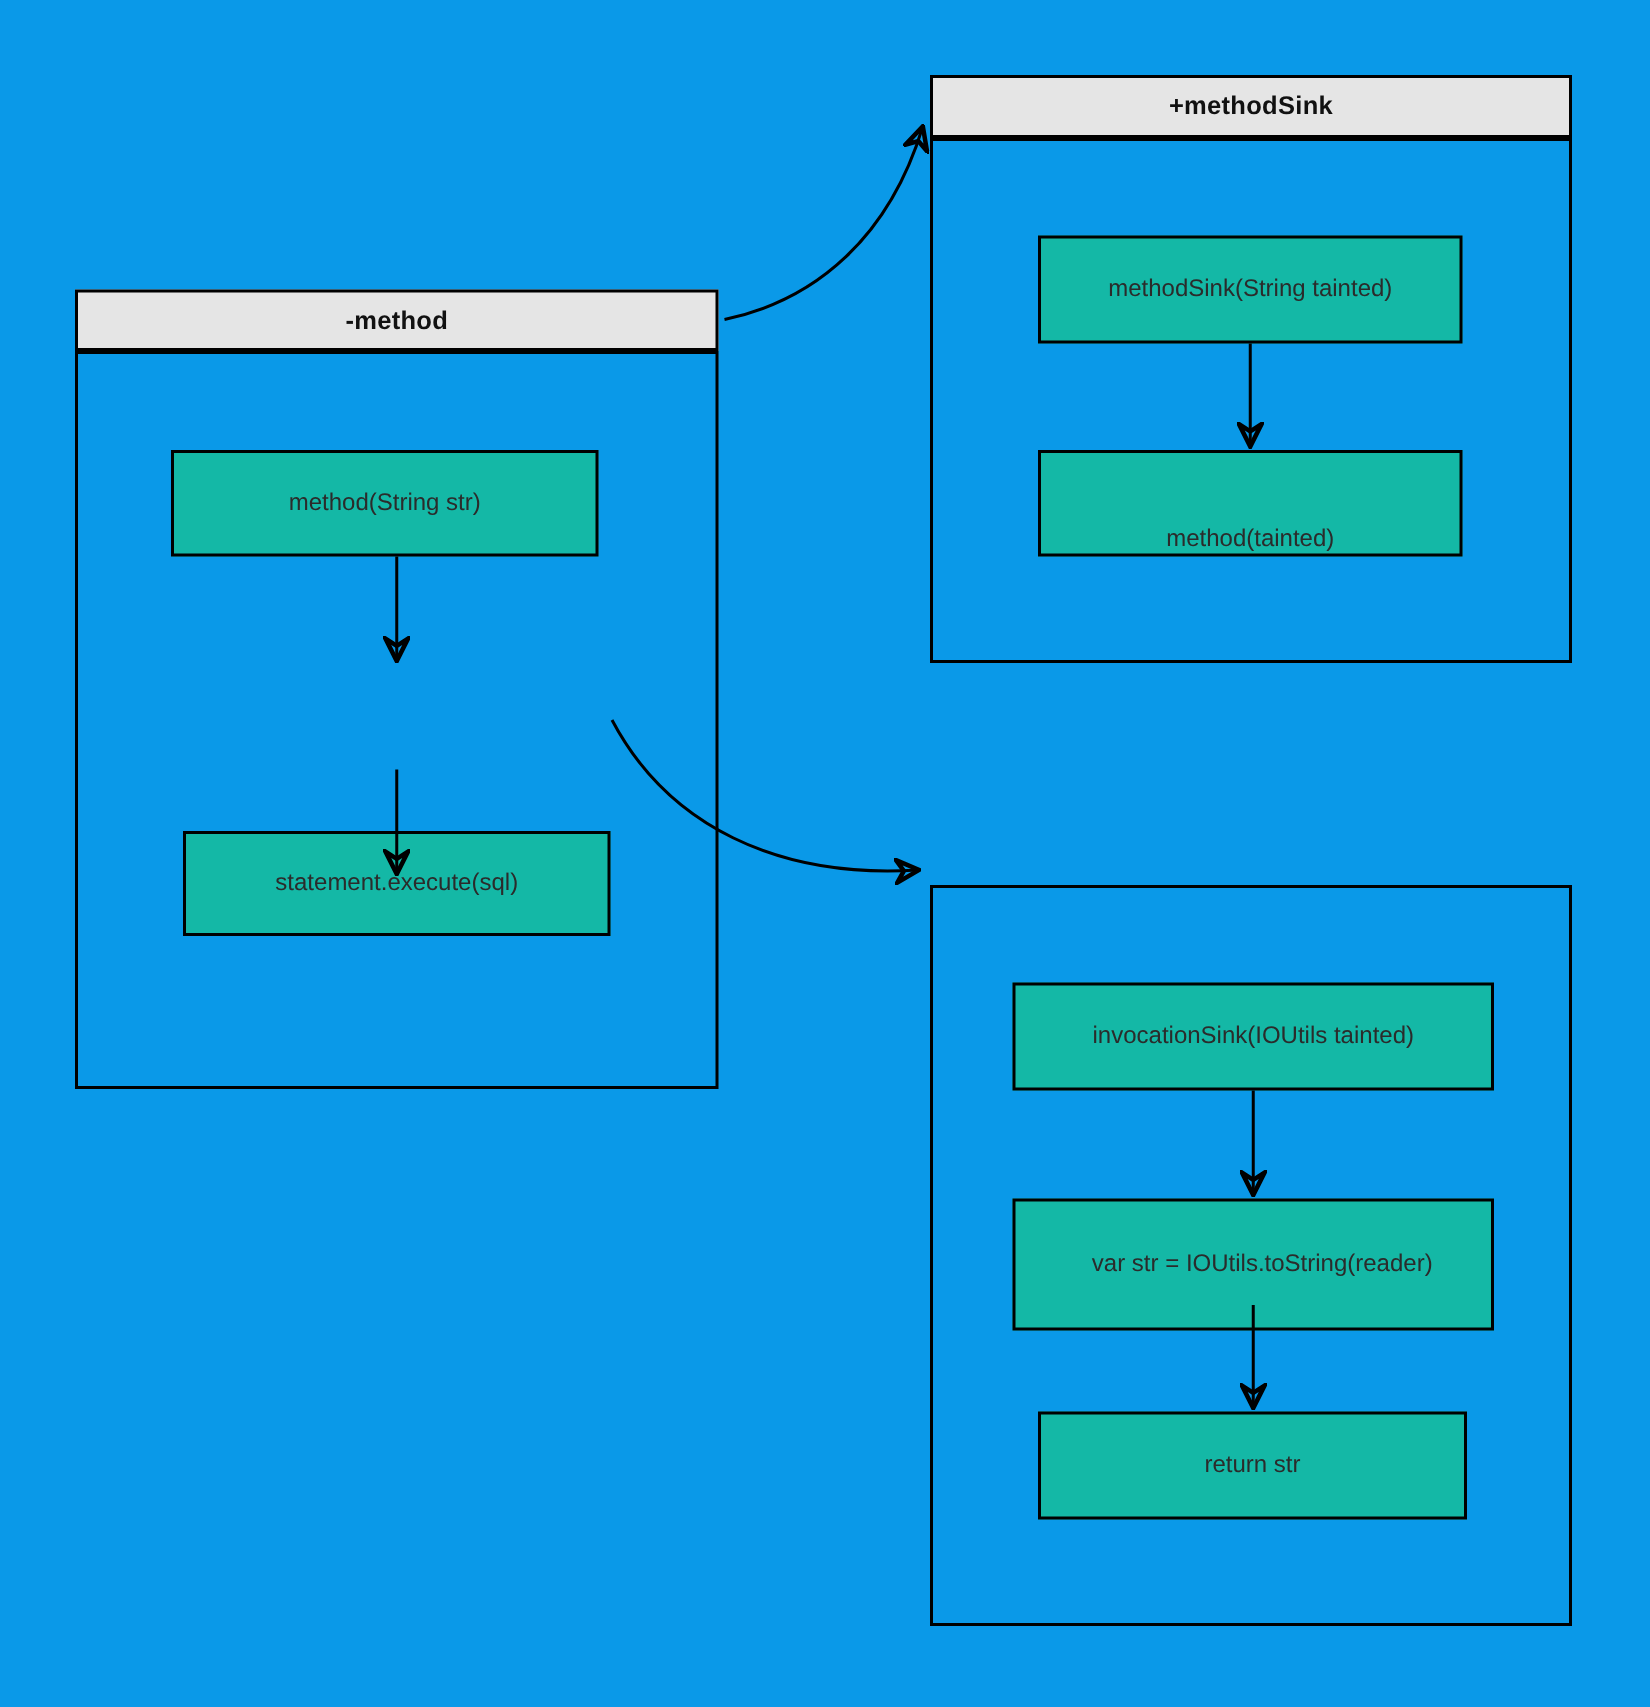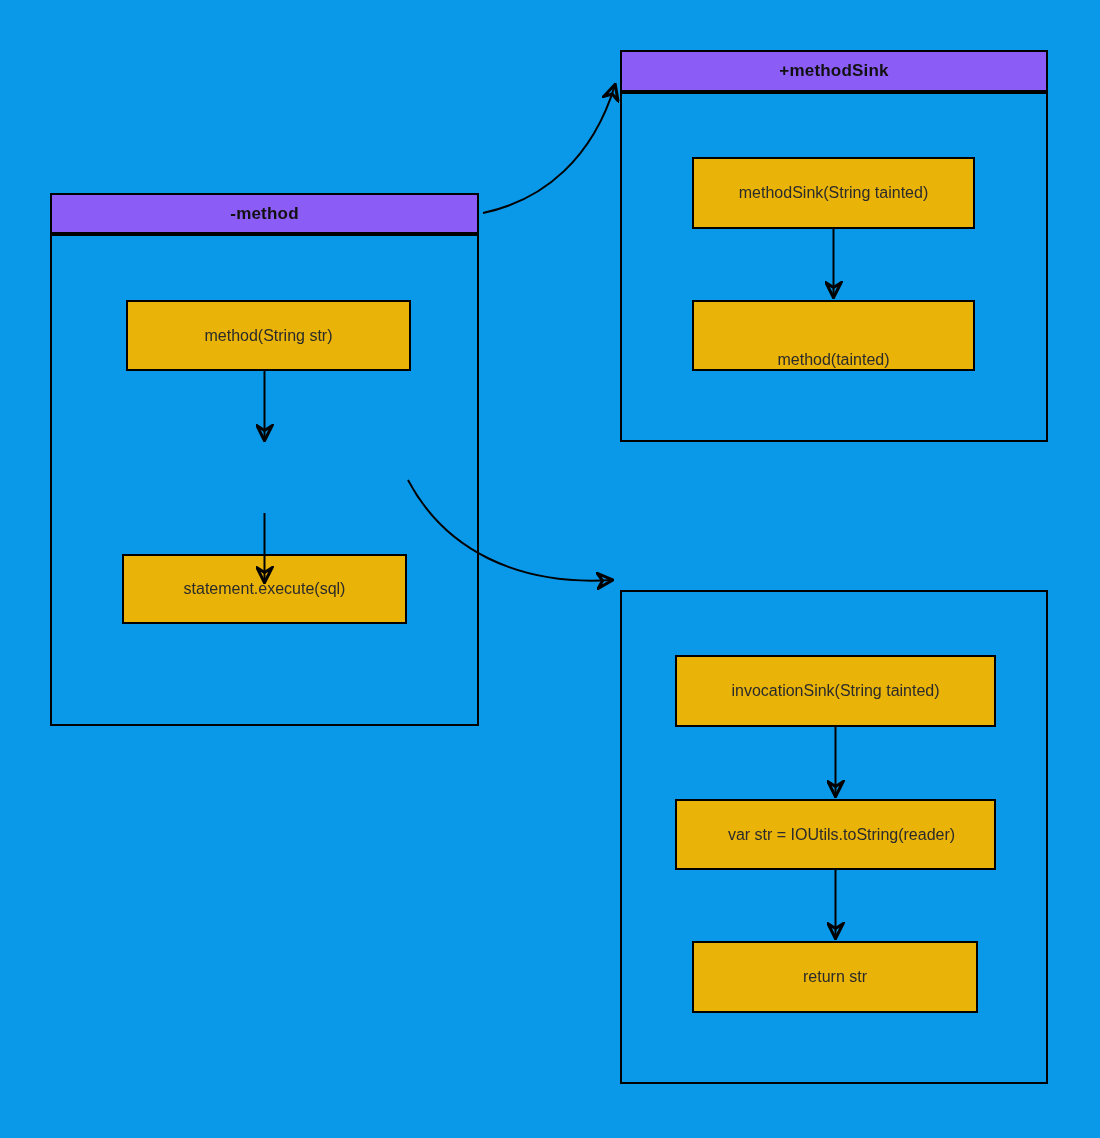--- a/index.html
+++ b/index.html
@@ -18,34 +18,34 @@
   }
   .group-body {
     position: absolute;
     border: 2px solid #000000;
     background: transparent;
     box-sizing: border-box;
   }
   .group-title {
     position: absolute;
     border: 2px solid #000000;
-    background: #8b5cf6;
+    background: #e5e5e5;
     box-sizing: border-box;
     display: flex;
     align-items: center;
     justify-content: center;
     font-weight: bold;
     font-size: 17px;
     color: #111111;
     letter-spacing: 0.2px;
   }
   .node {
     position: absolute;
     border: 2px solid #000000;
-    background: #eab308;
+    background: #14b8a6;
     box-sizing: border-box;
     display: flex;
     align-items: center;
     justify-content: center;
     font-size: 16px;
     color: #2b2b2b;
     text-align: center;
     white-space: nowrap;
   }
   svg.edges {
@@ -62,43 +62,43 @@
 </style>
 </head>
 <body>
 
 <div class="canvas" style="background: rgb(10, 153, 232);">
 
   <div class="group-body" style="left:50px; top:234px; width:429px; height:492px;"></div>
   <div class="group-title" style="left:50px; top:193px; width:429px; height:41px;">
     <span>-method</span>
   </div>
-  <div class="node" style="left:126px; top:300px; width:285px; height:71px;">
+  <div class="node" style="left:114px; top:300px; width:285px; height:71px;">
     <span>method(String str)</span>
   </div>
   <div class="node" style="left:122px; top:554px; width:285px; height:70px;">
     <span>statement.execute(sql)</span>
   </div>
 
   <div class="group-body" style="left:620px; top:92px; width:428px; height:350px;"></div>
   <div class="group-title" style="left:620px; top:50px; width:428px; height:42px;">
     <span>+methodSink</span>
   </div>
   <div class="node" style="left:692px; top:157px; width:283px; height:72px;">
     <span>methodSink(String tainted)</span>
   </div>
   <div class="node" style="left:692px; top:300px; width:283px; height:71px;align-items:flex-end;">
     <span>method(tainted)</span>
   </div>
 
   <div class="group-body" style="left:620px; top:590px; width:428px; height:494px;"></div>
   <div class="node" style="left:675px; top:655px; width:321px; height:72px;">
-    <span>invocationSink(String tainted)</span>
+    <span>invocationSink(IOUtils tainted)</span>
   </div>
-  <div class="node" style="left:675px; top:799px; width:321px; height:71px;padding-left:12px;">
+  <div class="node" style="left:675px; top:799px; width:321px; height:88px;padding-left:12px;">
     <span>var str = IOUtils.toString(reader)</span>
   </div>
   <div class="node" style="left:692px; top:941px; width:286px; height:72px;">
     <span>return str</span>
   </div>
 
   <svg class="edges" width="1100" height="1138" viewBox="0 0 1100 1138">
     <defs>
       <marker id="arrow" viewBox="0 0 12 12" refX="10.5" refY="6" markerWidth="9" markerHeight="9" orient="auto-start-reverse">
         <path d="M1,1 L11,6 L1,11 L4.2,6 Z" fill="#000000" stroke="none"></path>

